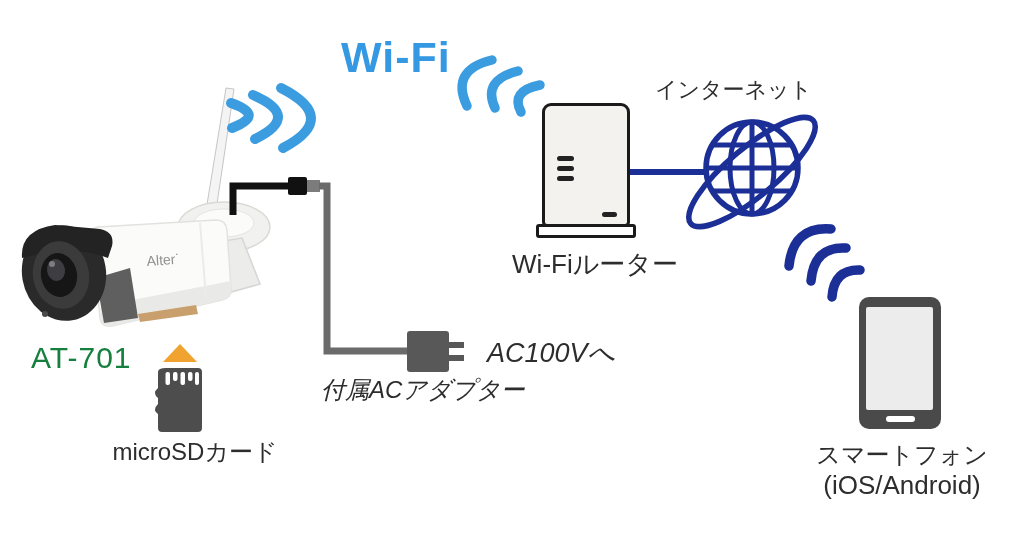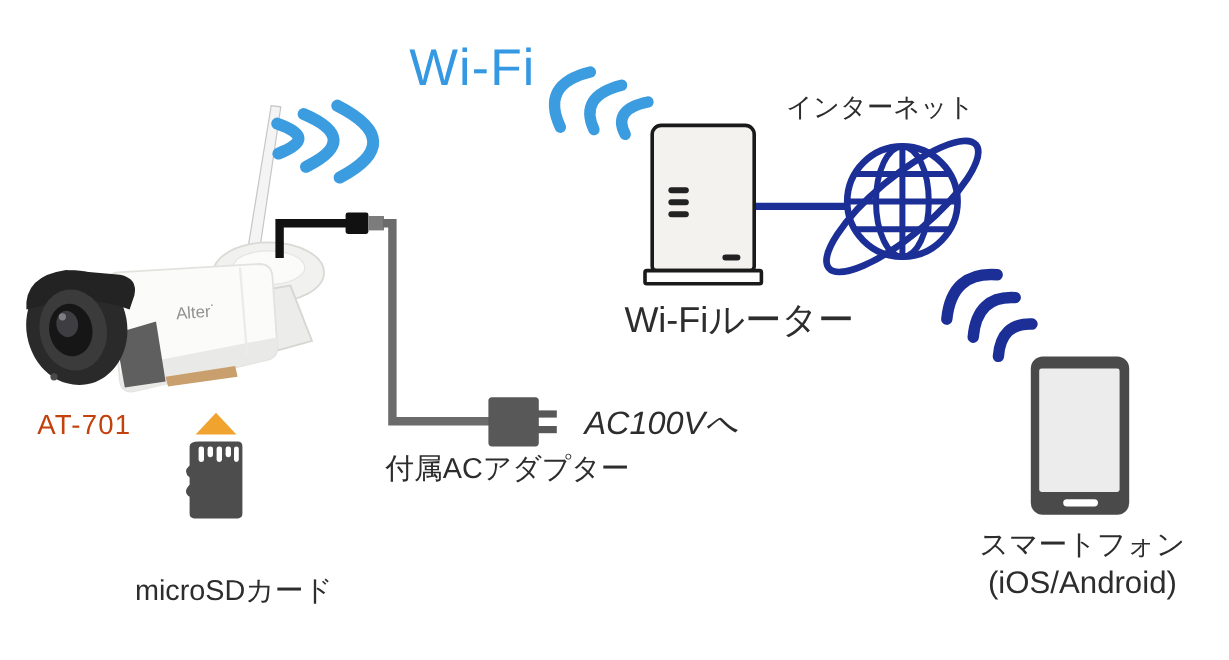--- a/index.html
+++ b/index.html
@@ -3,28 +3,28 @@
 <meta charset="utf-8">
 <style>
   html,body{margin:0;padding:0;background:#ffffff;}
   #stage{
     position:relative;width:1024px;height:550px;overflow:hidden;background:#ffffff;
     font-family:"Liberation Sans","DejaVu Sans",sans-serif;
   }
   #vector{position:absolute;left:0;top:0;}
   .label{position:absolute;color:#2d2d2d;white-space:nowrap;}
   .wifi-title{
-    position:absolute;left:341px;top:33px;font-size:43px;font-weight:400;
+    position:absolute;left:341px;top:33px;font-size:43px;font-weight:700;
     color:#3598e2;letter-spacing:1px;
   }
-  .camera-model{left:31px;top:341px;font-size:23px;color:#c2410c;letter-spacing:1px;font-weight:400;}
-  .microsd-lbl{left:95px;top:436px;width:200px;font-size:24px;text-align:center;margin-top:40px;}
-  .adapter-lbl{left:321px;top:374px;font-size:24px;}
+  .camera-model{left:31px;top:341px;font-size:30px;color:#15803d;letter-spacing:1px;font-weight:400;}
+  .microsd-lbl{left:95px;top:436px;width:200px;font-size:24px;text-align:center;}
+  .adapter-lbl{left:321px;top:374px;font-size:24px;font-style:italic;}
   .ac-lbl{left:487px;top:335px;font-size:27px;font-style:italic;}
-  .router-lbl{left:516px;top:247px;width:200px;font-size:30px;text-align:center;}
+  .router-lbl{left:495px;top:247px;width:200px;font-size:26px;text-align:center;}
   .internet-lbl{left:655px;top:75px;width:200px;font-size:22px;text-align:left;}
   .phone-lbl{left:777px;top:440px;width:250px;text-align:center;line-height:30px;}
   .phone-lbl .l1{font-size:24px;}
   .phone-lbl .l2{font-size:26px;}
   
   .router-body{
     position:absolute;left:542px;top:103px;width:82px;height:118px;
     background:#f4f2ef;border:3px solid #1a1a1a;border-radius:9px 9px 5px 5px;
   }
   .router-bar{position:absolute;width:17px;height:5px;background:#222;border-radius:2.5px;left:12px;}

